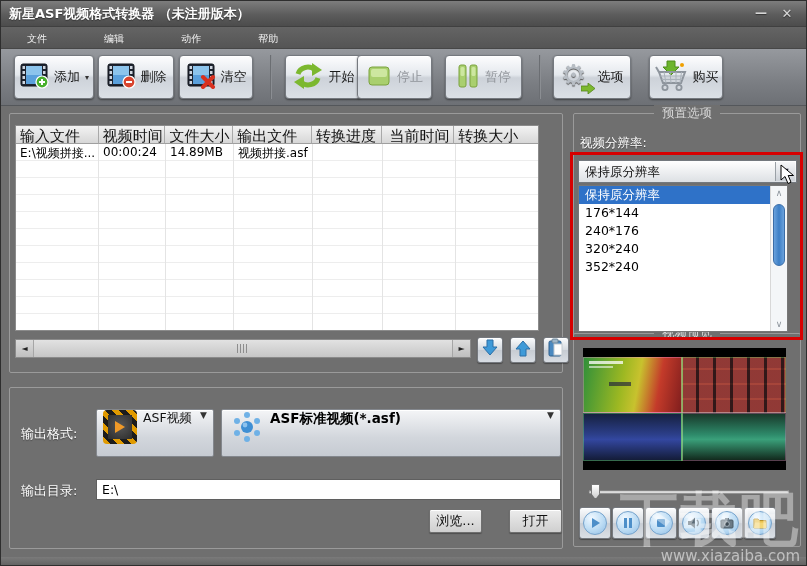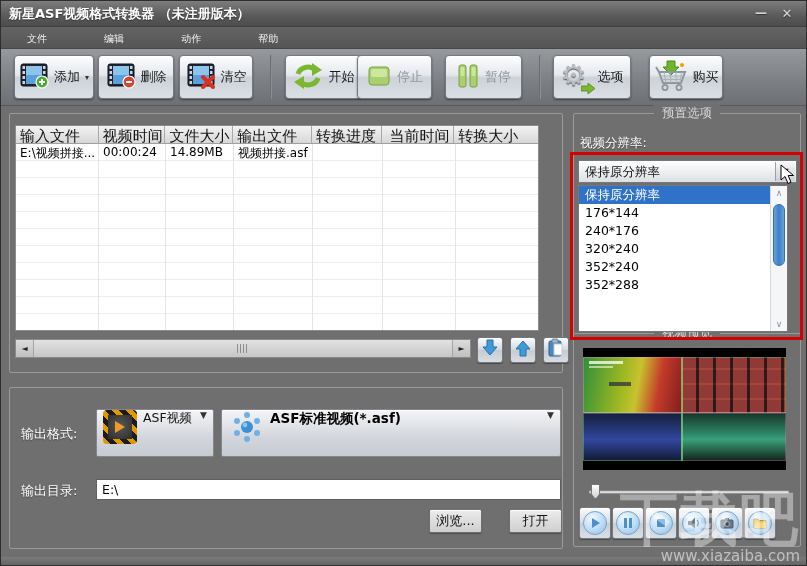--- a/index.html
+++ b/index.html
@@ -376,21 +376,20 @@
       </span>
   </div>
 
   <div class="dlist">
     <div style="position:relative;width:192px;">
       <div class="item sel">保持原分辨率</div>
       <div class="item">176*144</div>
       <div class="item">240*176</div>
       <div class="item">320*240</div>
       <div class="item">352*240</div>
-      <div class="item">352*288</div>
     </div>
     <div class="vscroll">
       <span class="vchev" style="top:2px;">∧</span>
       <div class="vthumb"></div>
       <span class="vchev" style="bottom:2px;">∨</span>
     </div>
   </div>
 
   <div class="redbox"></div>
 

